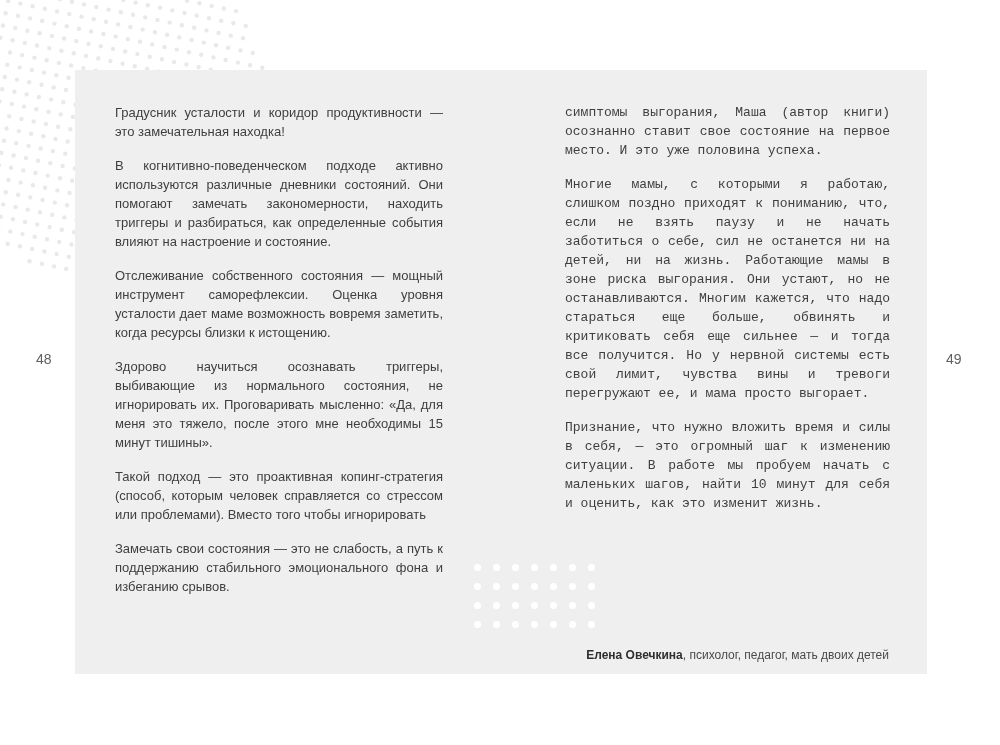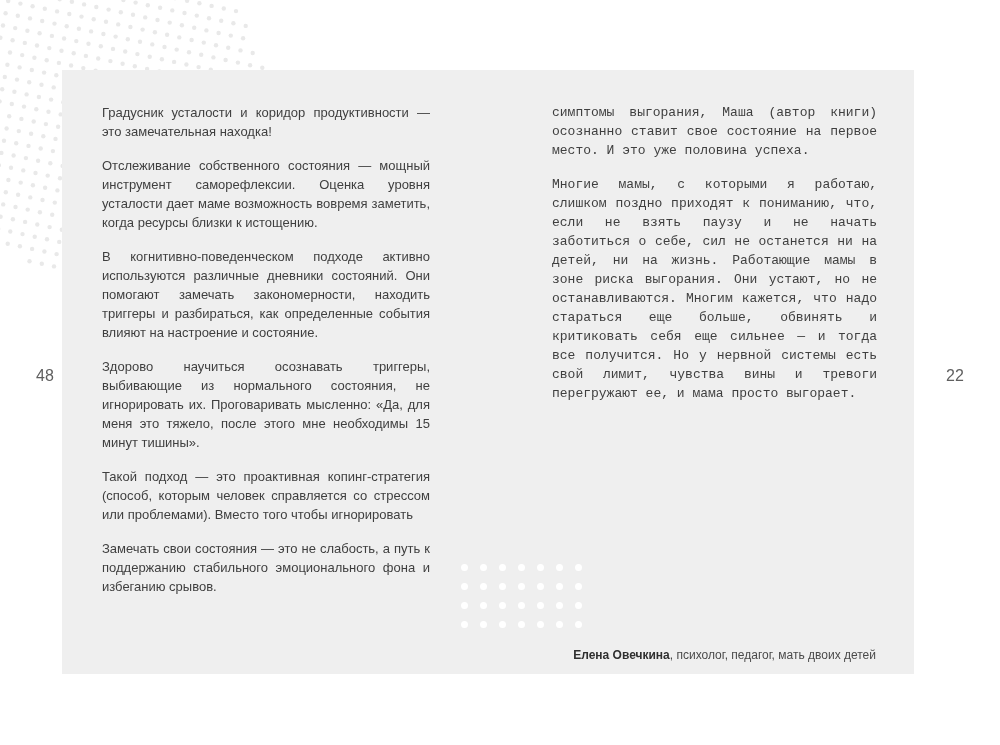--- a/index.html
+++ b/index.html
@@ -17,21 +17,21 @@
   }
   .decor-corner {
     position: absolute;
     left: 0;
     top: 0;
     z-index: 0;
     pointer-events: none;
   }
   .page-spread {
     position: absolute;
-    left: 62px;
+    left: 75px;
     top: 70px;
     width: 852px;
     height: 604px;
     background: #efefef;
     z-index: 1;
   }
   .text-col {
     position: absolute;
     top: 33px;
     color: #3f3f3f;
@@ -64,24 +64,23 @@
     text-align: left;
     z-index: 3;
   }
   .signature .sig-name {
     font-weight: bold;
     color: #2f2f2f;
   }
   .page-num {
     position: absolute;
     top: 351px;
-    font-size: 16px;
+    font-size: 14px;
     color: #5f5f5f;
     z-index: 1;
-    margin-top: 16px;
   }
   .page-num-left  { left: 36px; }
   .page-num-right { left: 946px; }
 </style>
 </head>
 <body>
 
 <div class="canvas">
 
   <svg class="decor-corner" width="300" height="300">
@@ -520,36 +519,37 @@
       <circle cx="264.1" cy="119.3" r="2.2" fill="#e9e9e9"></circle>
       <circle cx="261.5" cy="131.6" r="2.2" fill="#e9e9e9"></circle>
       <circle cx="258.9" cy="143.8" r="2.2" fill="#e9e9e9"></circle>
       <circle cx="256.4" cy="156.0" r="2.2" fill="#e9e9e9"></circle>
       <circle cx="253.8" cy="168.2" r="2.2" fill="#e9e9e9"></circle>
       <circle cx="251.2" cy="180.5" r="2.2" fill="#e9e9e9"></circle>
     </svg>
 
   <div class="page-num page-num-left">48</div>
 
-  <div class="page-num page-num-right">22</div>
+  <div class="page-num page-num-right">49</div>
 
   <div class="page-spread">
 
     <div class="text-col col-left">
         <p>Градусник усталости и коридор продуктивности — это замечательная находка!</p>
+        <p>В когнитивно-поведенческом подходе активно используются различные дневники состояний. Они помогают замечать закономерности, находить триггеры и разбираться, как определенные события влияют на настроение и состояние.</p>
         <p>Отслеживание собственного состояния — мощный инструмент саморефлексии. Оценка уровня усталости дает маме возможность вовремя заметить, когда ресурсы близки к истощению.</p>
-        <p>В когнитивно-поведенческом подходе активно используются различные дневники состояний. Они помогают замечать закономерности, находить триггеры и разбираться, как определенные события влияют на настроение и состояние.</p>
         <p>Здорово научиться осознавать триггеры, выбивающие из нормального состояния, не игнорировать их. Проговаривать мысленно: «Да, для меня это тяжело, после этого мне необходимы 15 минут тишины».</p>
         <p>Такой подход — это проактивная копинг-стратегия (способ, которым человек справляется со стрессом или проблемами). Вместо того чтобы игнорировать</p>
         <p>Замечать свои состояния — это не слабость, а путь к поддержанию стабильного эмоционального фона и избеганию срывов.</p>
       </div>
 
     <div class="text-col col-right">
         <p>симптомы выгорания, Маша (автор книги) осознанно ставит свое состояние на первое место. И это уже половина успеха.</p>
         <p>Многие мамы, с которыми я работаю, слишком поздно приходят к пониманию, что, если не взять паузу и не начать заботиться о себе, сил не останется ни на детей, ни на жизнь. Работающие мамы в зоне риска выгорания. Они устают, но не останавливаются. Многим кажется, что надо стараться еще больше, обвинять и критиковать себя еще сильнее — и тогда все получится. Но у нервной системы есть свой лимит, чувства вины и тревоги перегружают ее, и мама просто выгорает.</p>
+        <p>Признание, что нужно вложить время и силы в себя, — это огромный шаг к изменению ситуации. В работе мы пробуем начать с маленьких шагов, найти 10 минут для себя и оценить, как это изменит жизнь.</p>
       </div>
 
     <div class="white-dot-grid">
         <span style="left: 0px; top: 0px; width: 7px; height: 7px; background: rgb(255, 255, 255);"></span>
         <span style="left: 19px; top: 0px; width: 7px; height: 7px; background: rgb(255, 255, 255);"></span>
         <span style="left: 38px; top: 0px; width: 7px; height: 7px; background: rgb(255, 255, 255);"></span>
         <span style="left: 57px; top: 0px; width: 7px; height: 7px; background: rgb(255, 255, 255);"></span>
         <span style="left: 76px; top: 0px; width: 7px; height: 7px; background: rgb(255, 255, 255);"></span>
         <span style="left: 95px; top: 0px; width: 7px; height: 7px; background: rgb(255, 255, 255);"></span>
         <span style="left: 114px; top: 0px; width: 7px; height: 7px; background: rgb(255, 255, 255);"></span>

